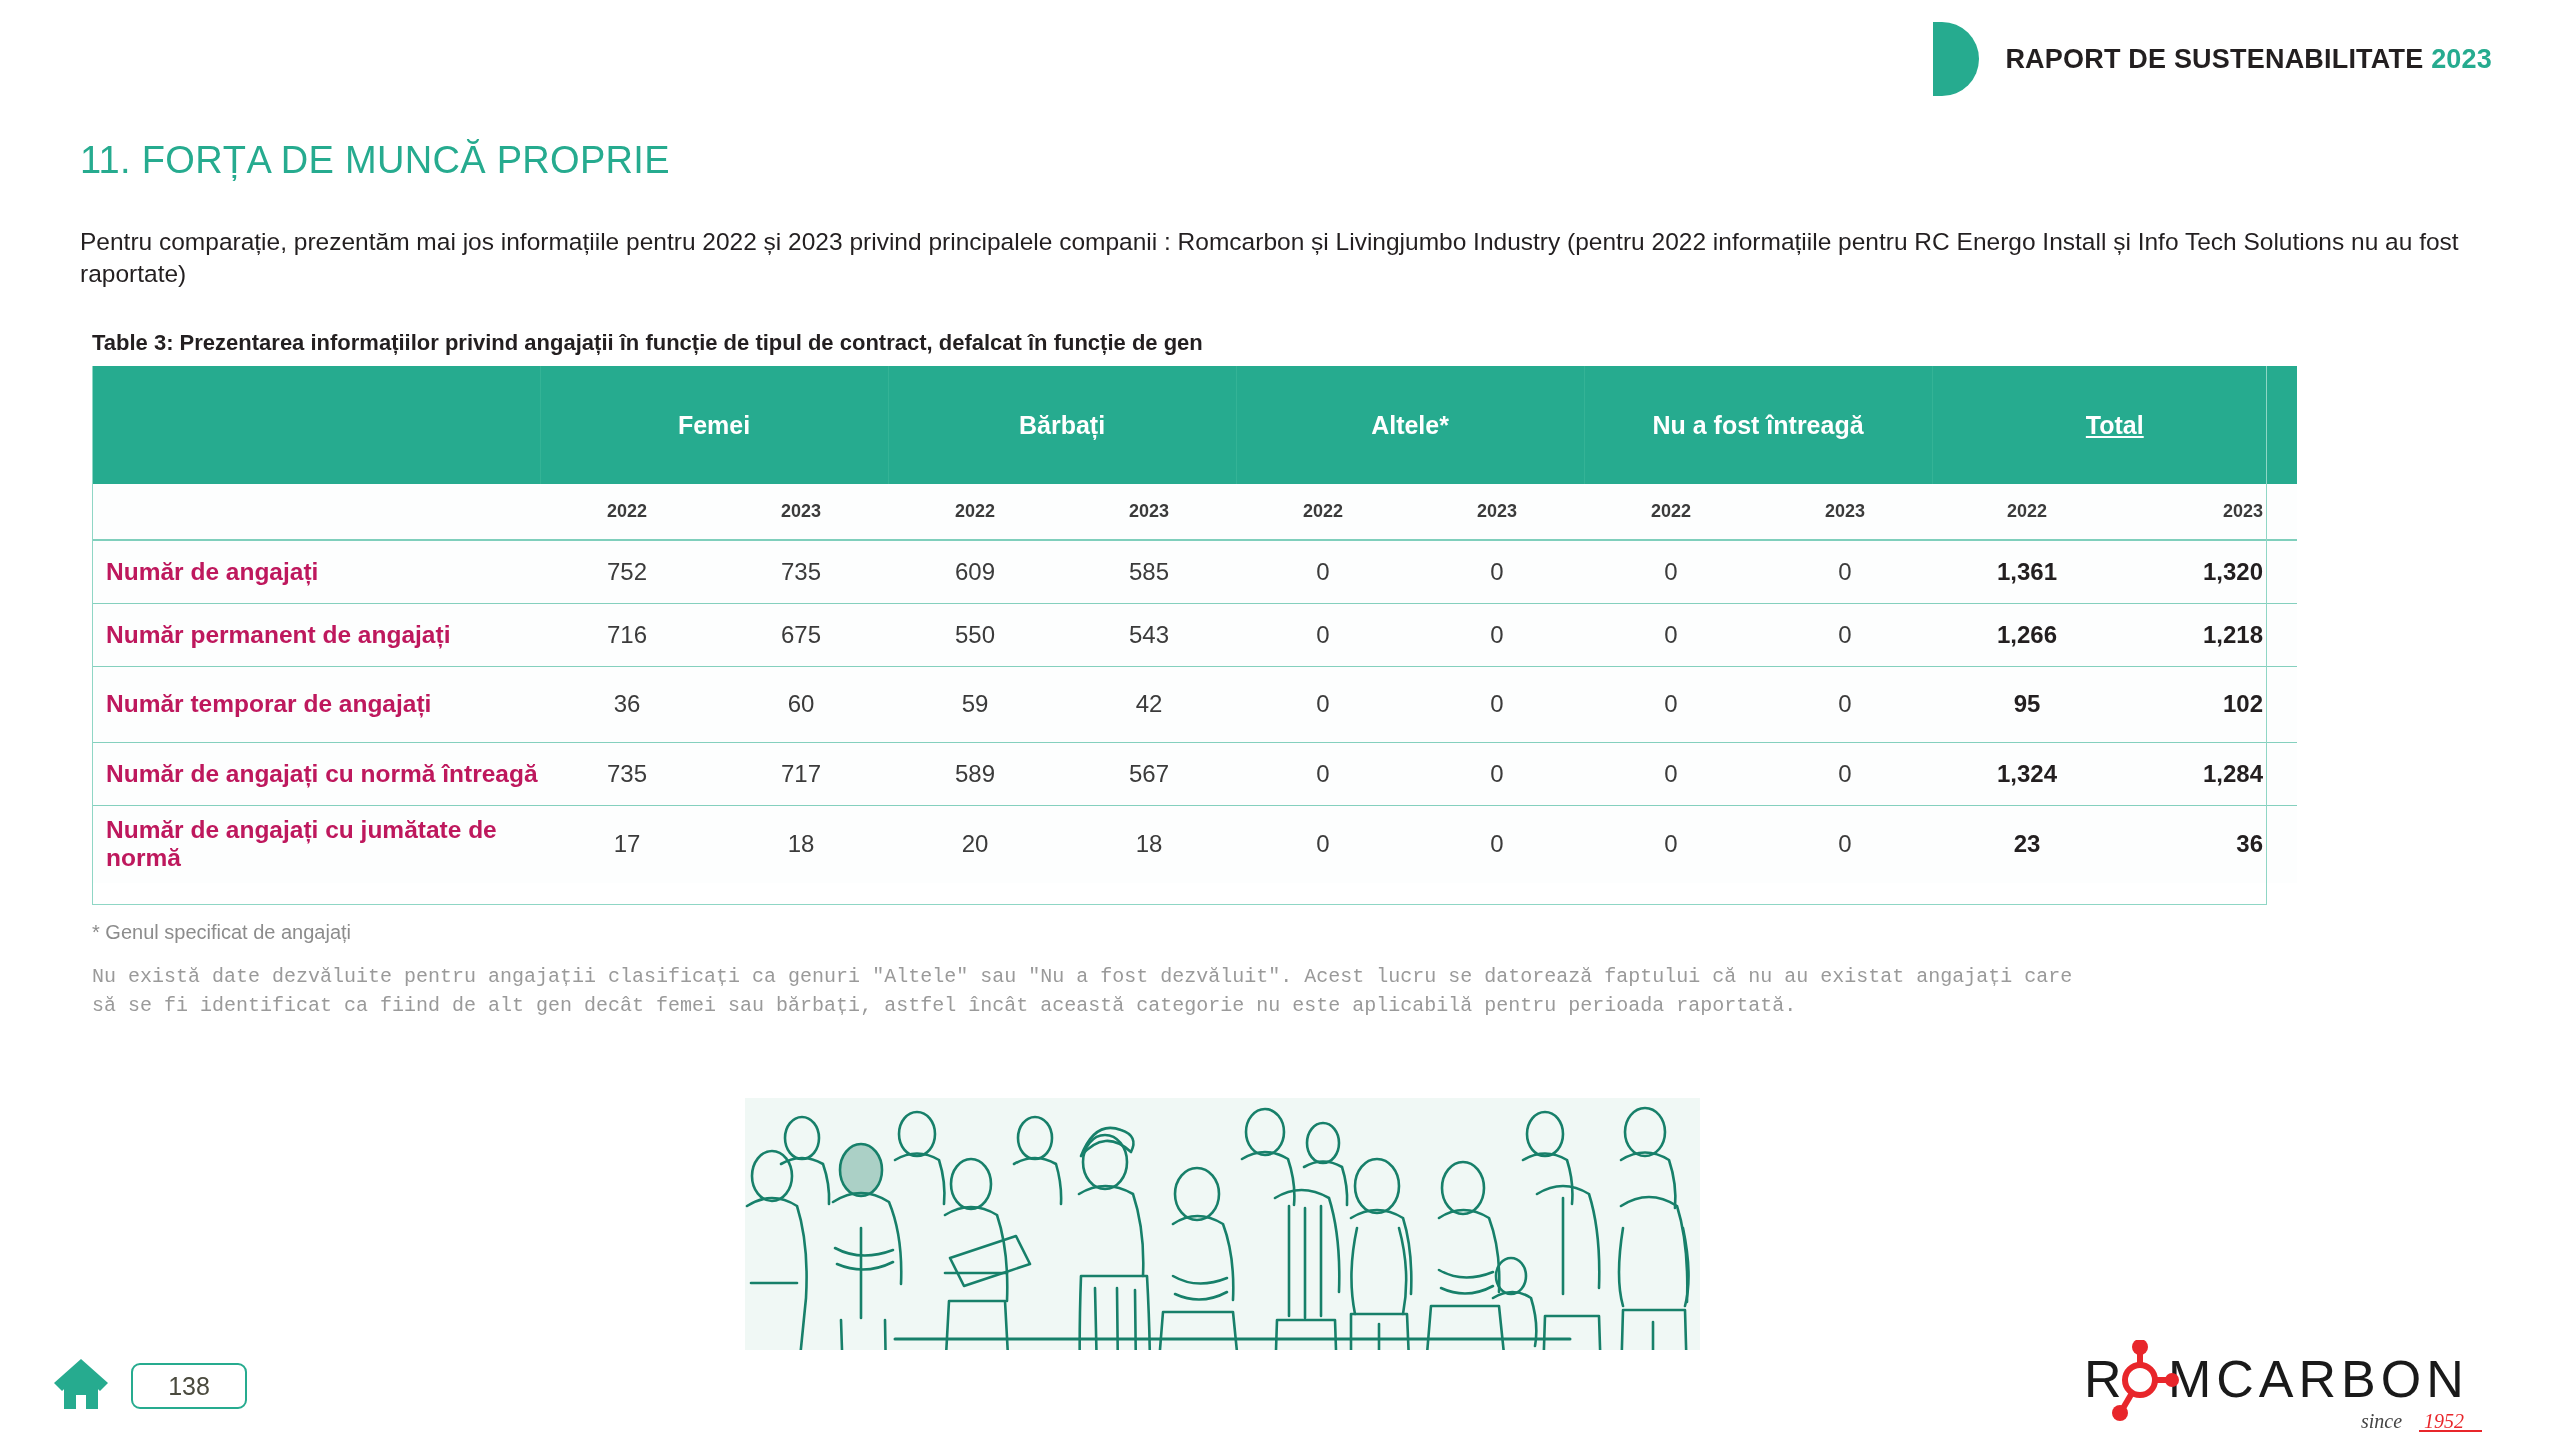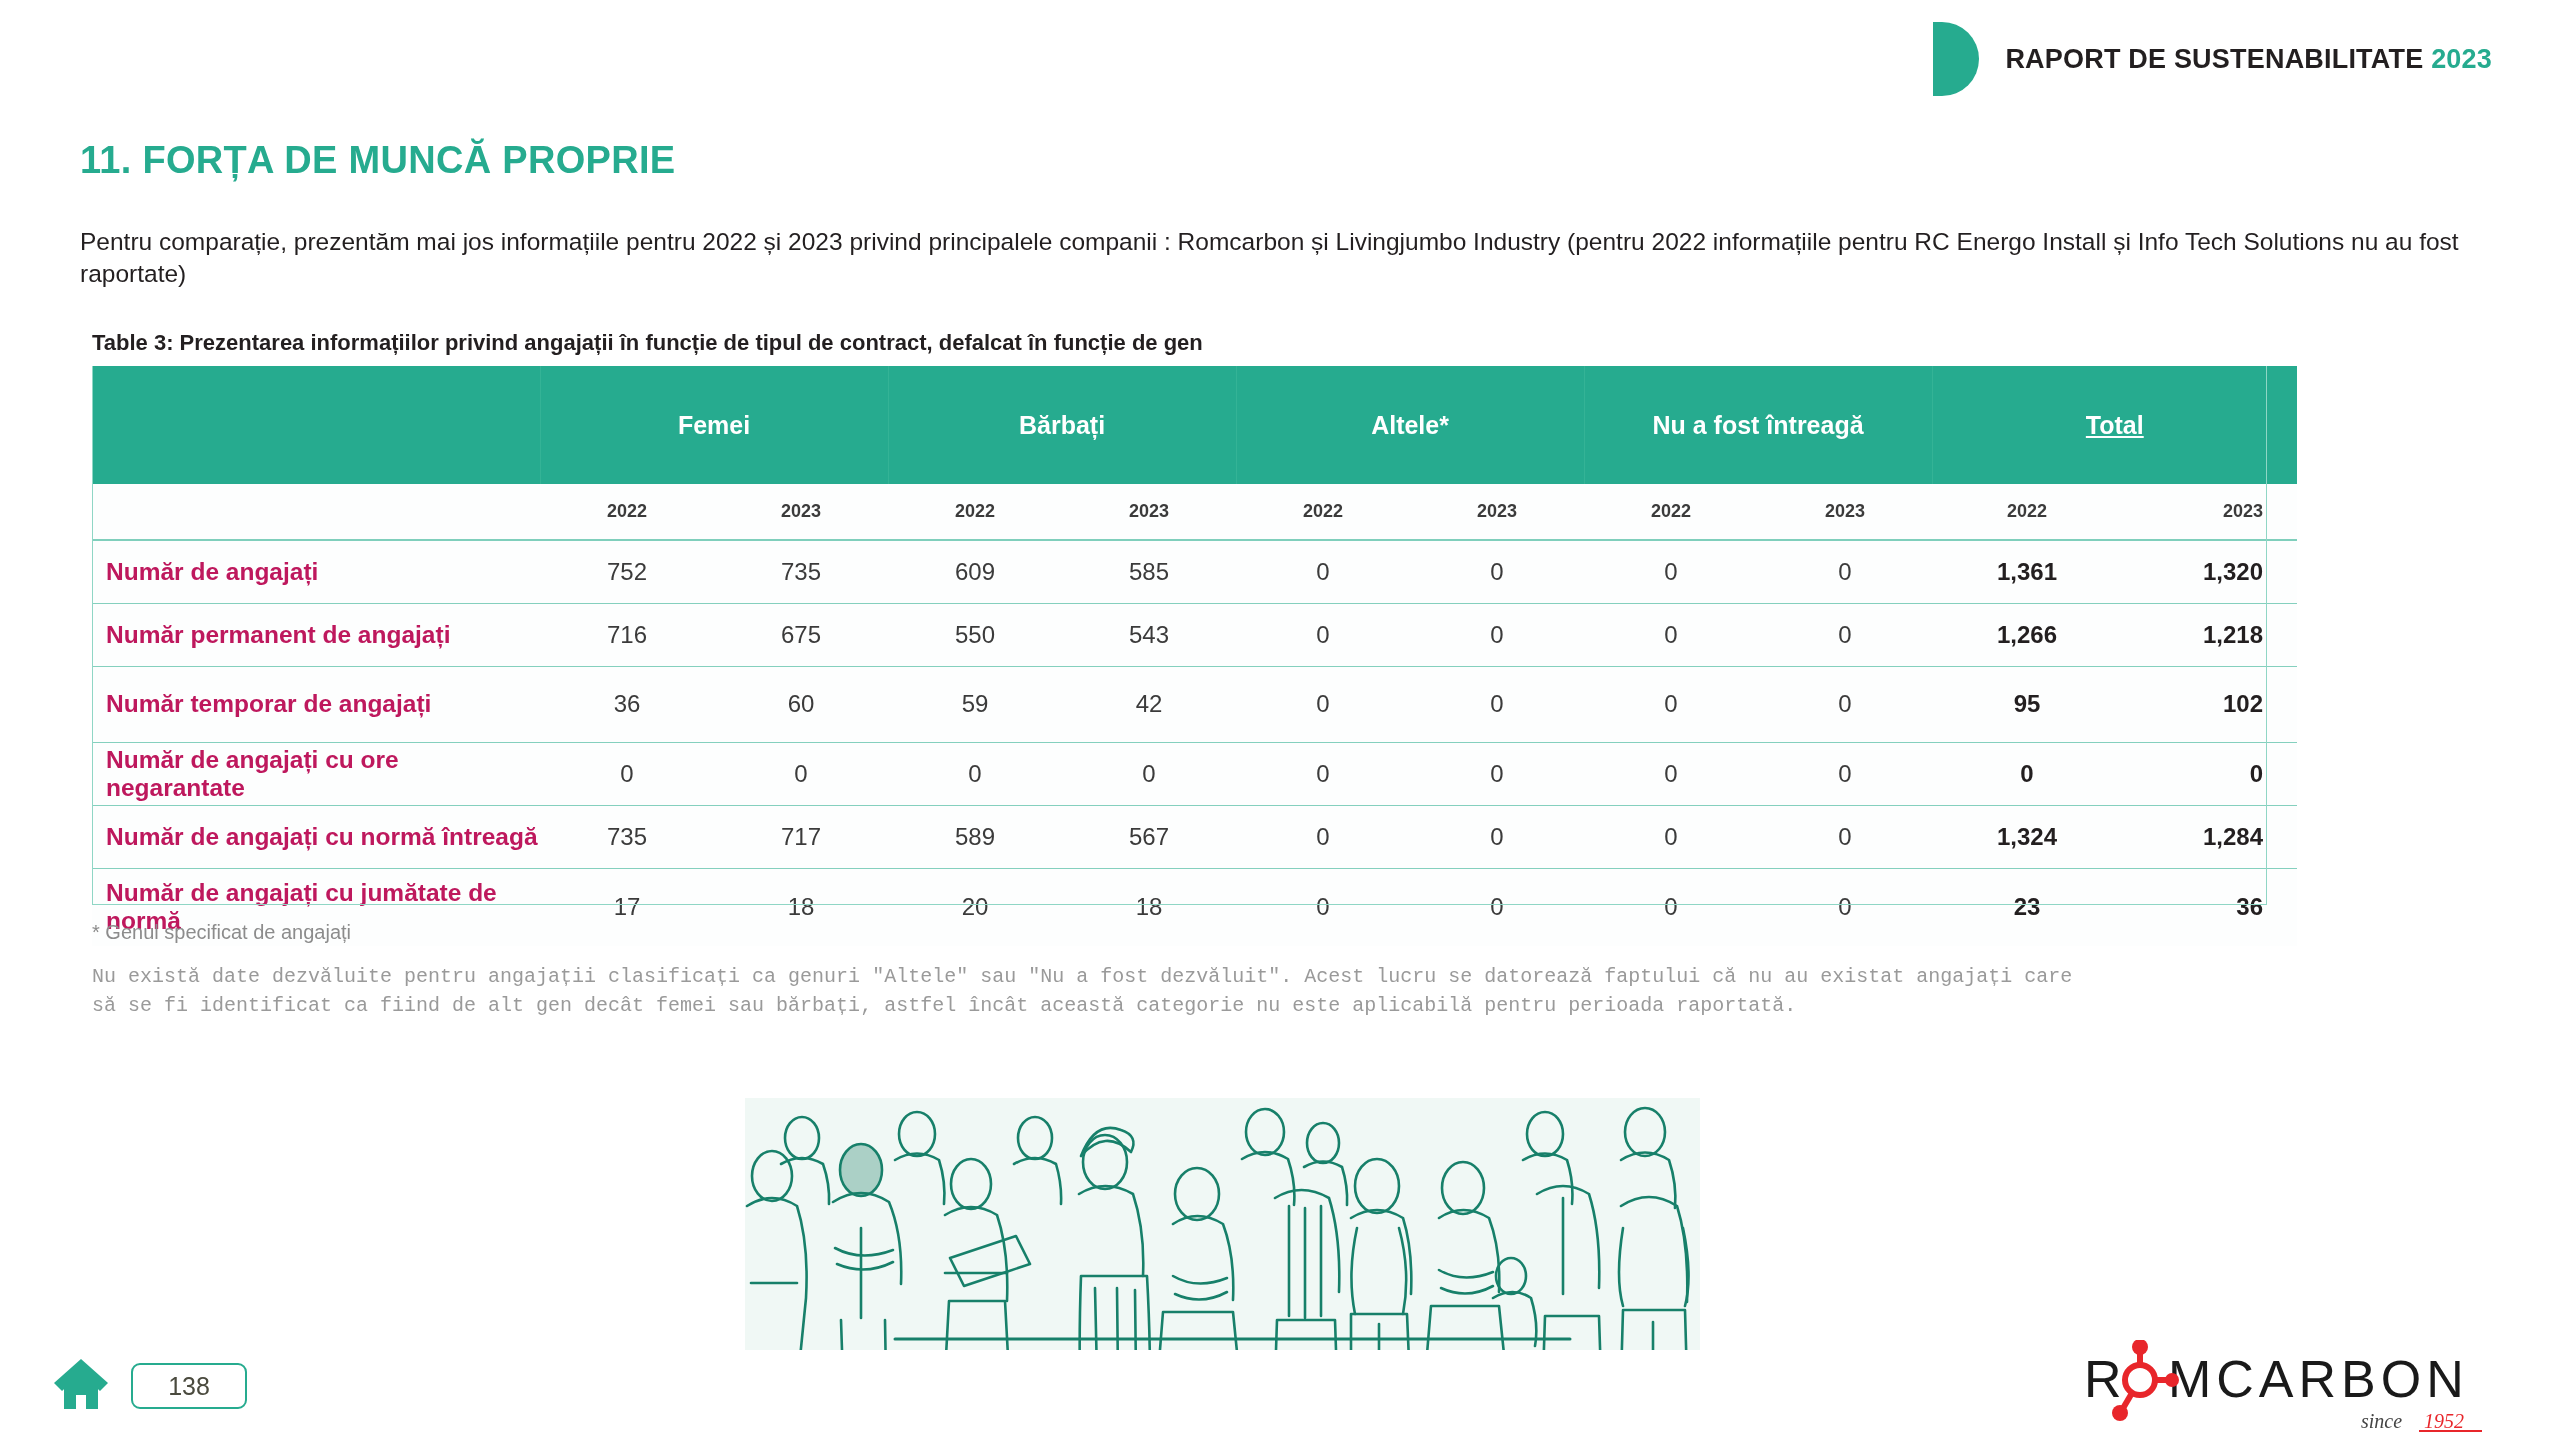--- a/index.html
+++ b/index.html
@@ -42,21 +42,21 @@
     white-space: nowrap;
   }
   .header-title .year { color: #26ab8f; }
 
   
   .page-title {
     position: absolute;
     left: 80px;
     top: 139px;
     font-size: 38px;
-    font-weight: bold;
+    font-weight: normal;
     color: #26ab8f;
     letter-spacing: 0.3px;
   }
 
   
   .intro {
     position: absolute;
     left: 80px;
     top: 226px;
     width: 2400px;
@@ -330,33 +330,20 @@
           <td>59</td>
           <td>42</td>
           <td>0</td>
           <td>0</td>
           <td>0</td>
           <td>0</td>
           <td class="totalcell">95</td>
           <td class="totalcell total-last offset-down">102</td>
         </tr>
 
-        <tr class="drow">
-          <td class="rowlabel">Număr de angajați cu ore negarantate</td>
-          <td>0</td>
-          <td>0</td>
-          <td>0</td>
-          <td>0</td>
-          <td>0</td>
-          <td>0</td>
-          <td>0</td>
-          <td>0</td>
-          <td class="totalcell">0</td>
-          <td class="totalcell total-last">0</td>
-        </tr>
 
         <tr class="drow">
           <td class="rowlabel">Număr de angajați cu normă întreagă</td>
           <td>735</td>
           <td>717</td>
           <td>589</td>
           <td>567</td>
           <td>0</td>
           <td>0</td>
           <td>0</td>

